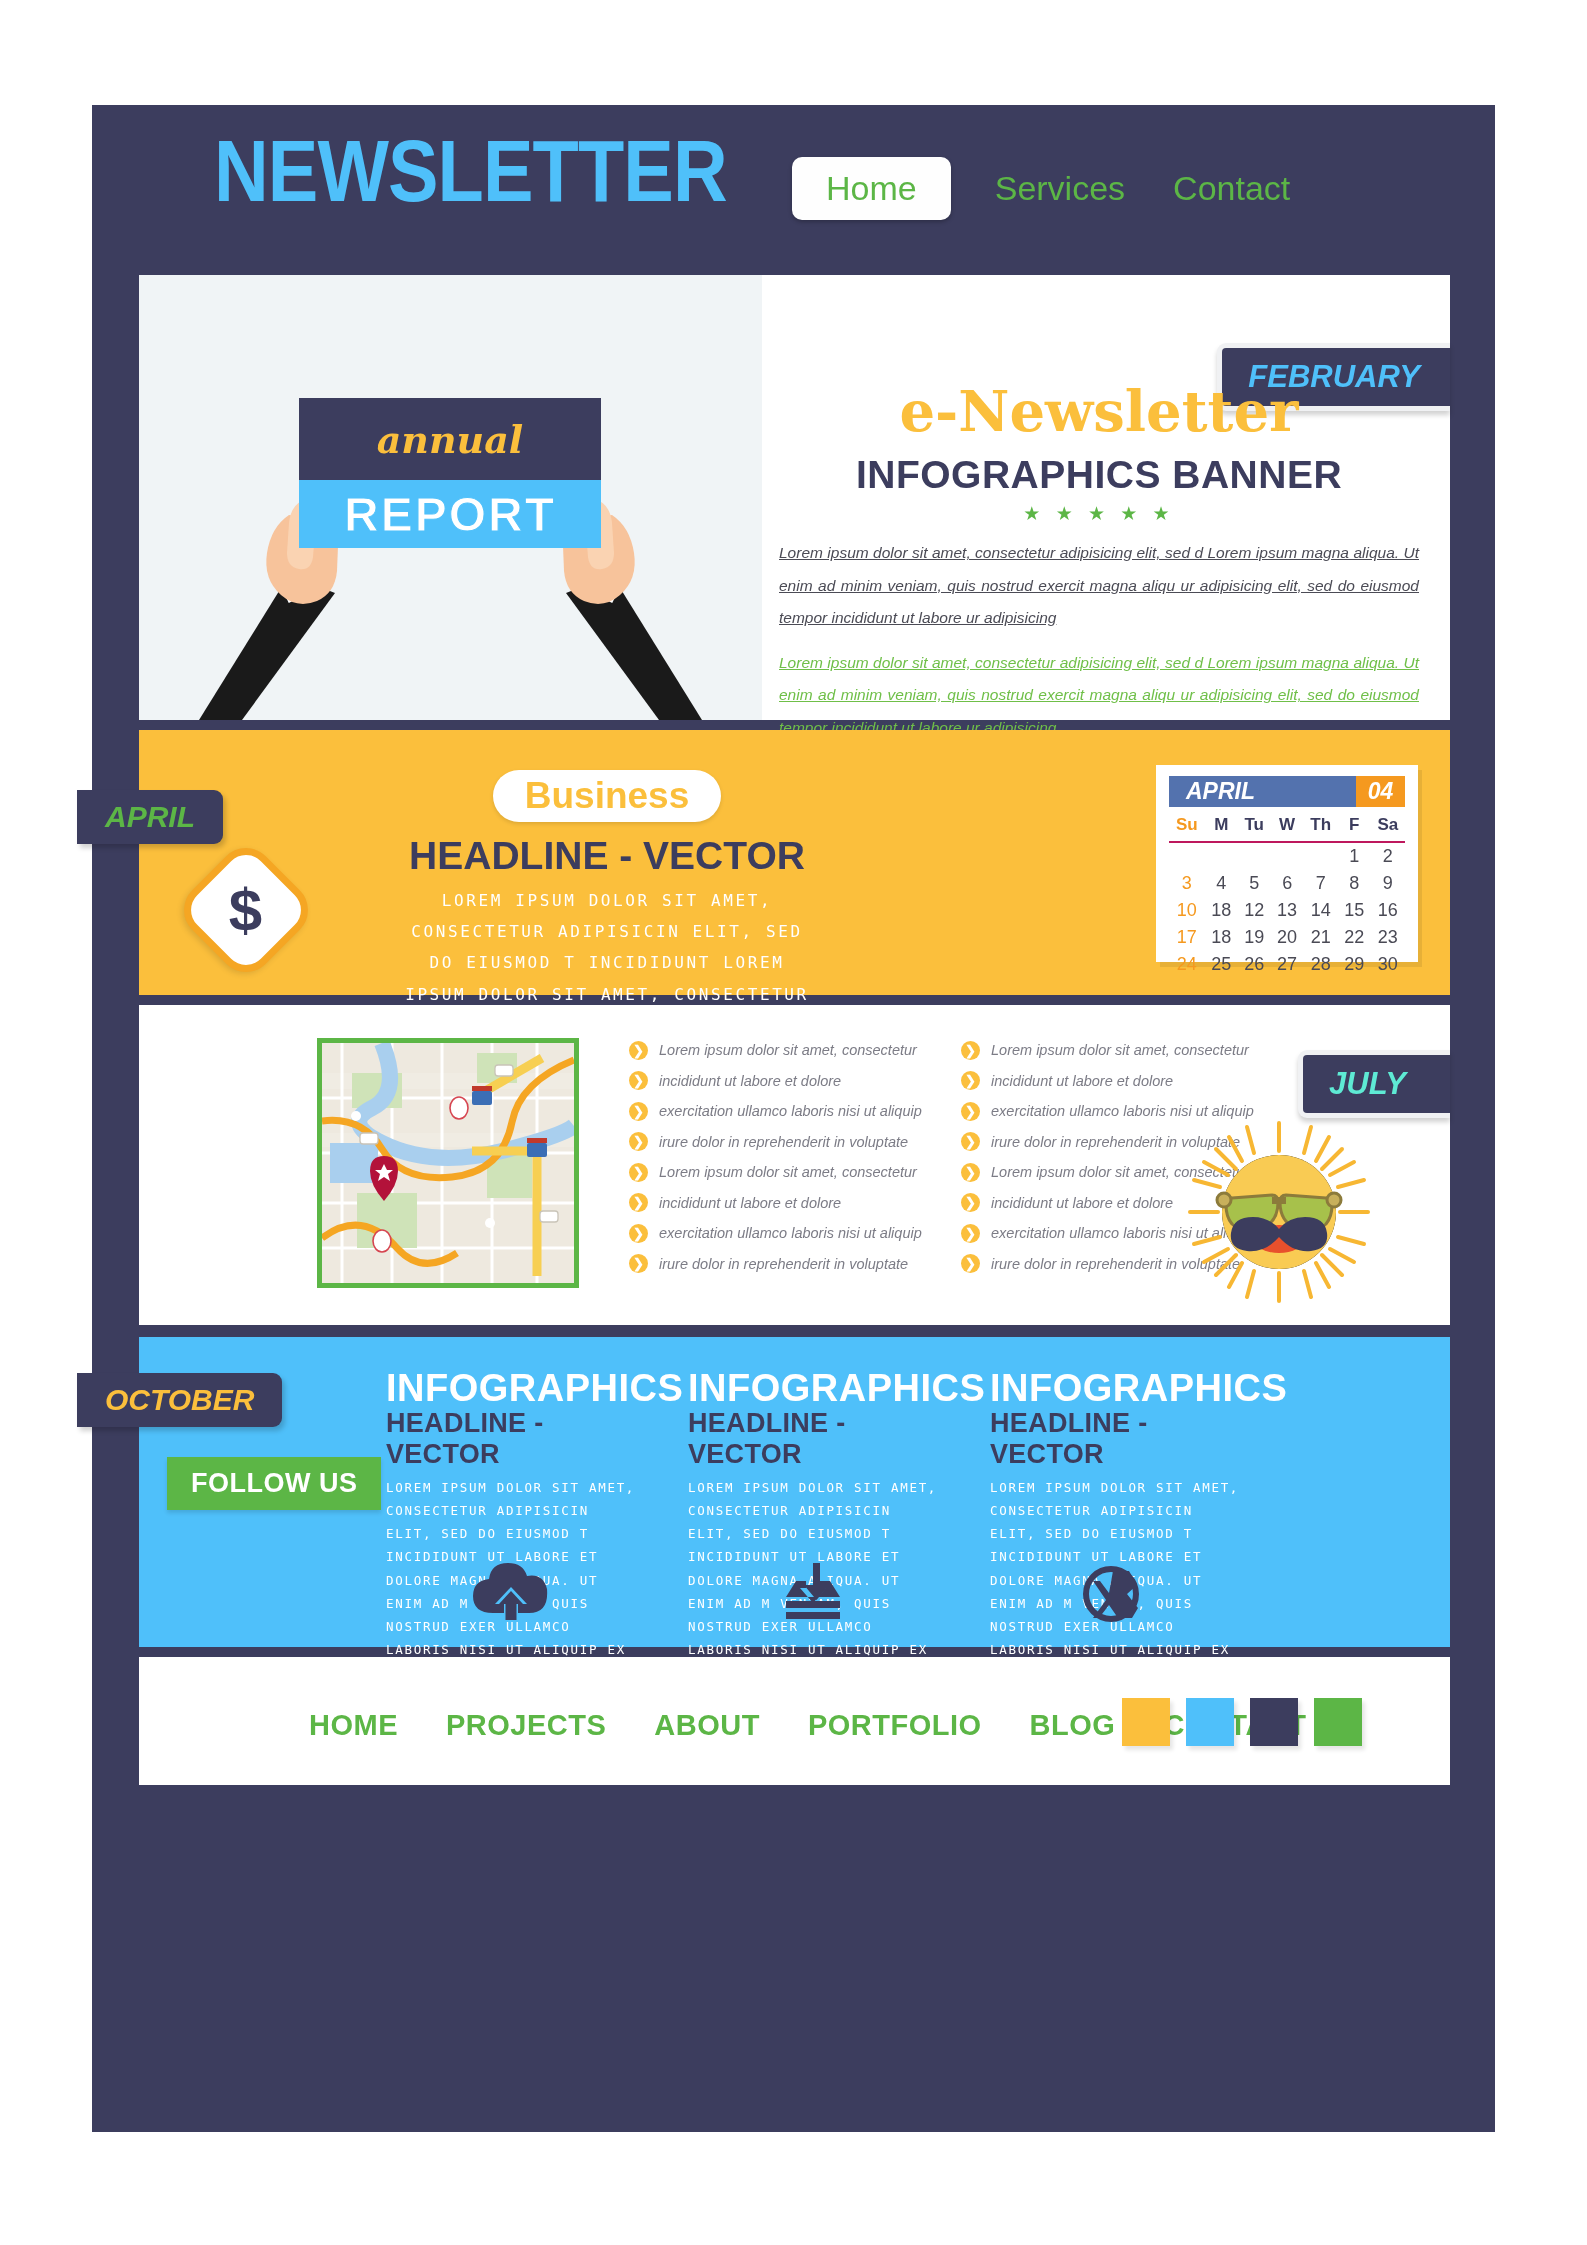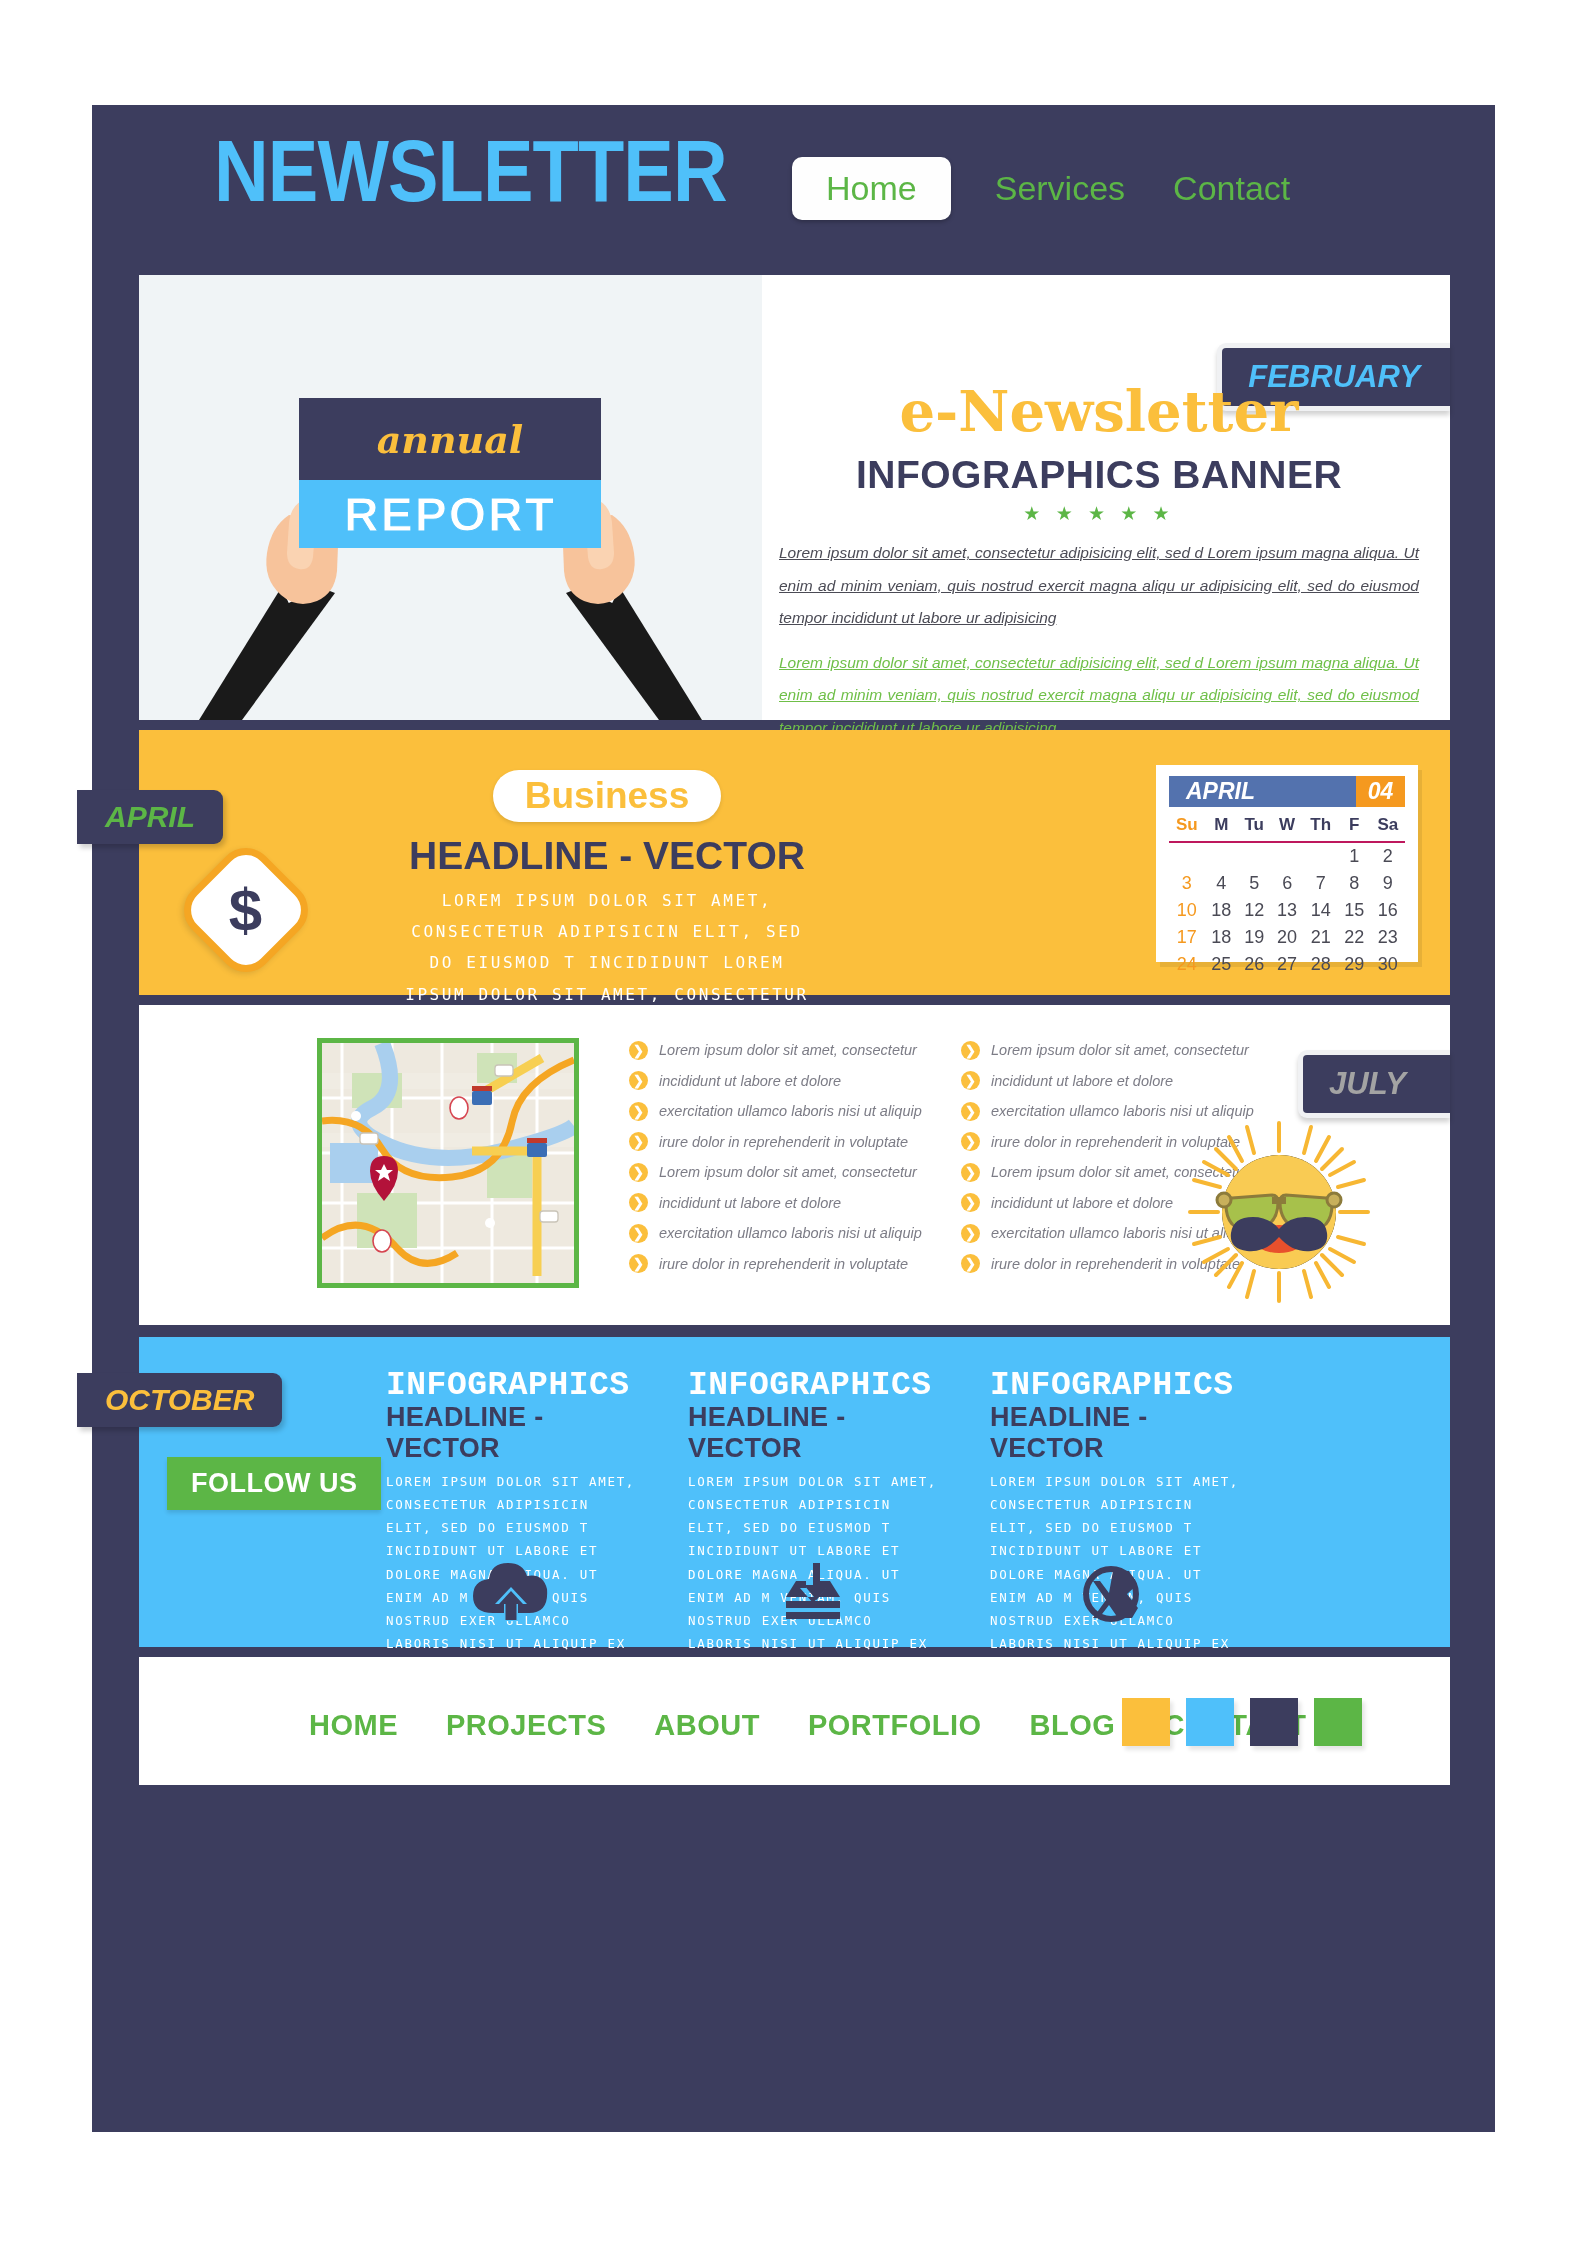--- a/index.html
+++ b/index.html
@@ -195,21 +195,21 @@
     width: 19px; height: 19px; border-radius: 50%;
     background: #FBBF3C; color: #fff; flex: 0 0 19px;
     font-size: 13px; font-weight: bold;
     display: flex; align-items: center; justify-content: center;
     line-height: 1;
   }
   .btxt { font-size: 14.5px; font-style: italic; color: #7C7C86; white-space: nowrap; }
 
   .jul-tab {
     position: absolute; right: 0; top: 45px;
-    background: #3C3D5E; color: #a3a3a3;
+    background: #3C3D5E; color: #5eead4;
     font-size: 31px; font-style: italic; font-weight: bold;
     padding: 11px 44px 11px 26px;
     border-radius: 9px 0 0 9px;
     border: 5px solid #F0F1F3; border-right: none;
     box-shadow: 0 4px 5px rgba(0,0,0,.18);
   }
   .sun { position: absolute; left: 1045px; top: 112px; width: 190px; height: 190px; }
 
   
   .infoband {
@@ -221,22 +221,22 @@
     position: absolute; left: 22px; top: 120px;
     background: #5CB646; color: #fff;
     font-size: 27px; font-weight: bold; letter-spacing: .5px;
     padding: 11px 24px;
     box-shadow: 0 3px 4px rgba(0,0,0,.12);
     margin-left: 6px;
   }
   .icols { position: absolute; left: 247px; top: 30px; display: flex; gap: 52px; }
   .icol { width: 250px; position: relative; }
   .ic-title {
-    font-family: Liberation Mono, monospace;
-    font-size: 33px; font-weight: bold; color: #ffffff; letter-spacing: .5px;
+    font-family: Liberation Sans, sans-serif;
+    font-size: 38px; font-weight: bold; color: #ffffff; letter-spacing: .5px;
   }
   .ic-sub {
     font-family: "Liberation Sans Narrow", "Liberation Sans", sans-serif;
     font-size: 27px; font-weight: bold; color: #3C3D5E; letter-spacing: .3px;
     margin-top: -2px;
   }
   .ic-p {
     font-family: "DejaVu Sans Mono", monospace;
     font-size: 12.5px; color: #ffffff; text-transform: uppercase;
     letter-spacing: 1.7px; line-height: 1.85; margin-top: 6px;

